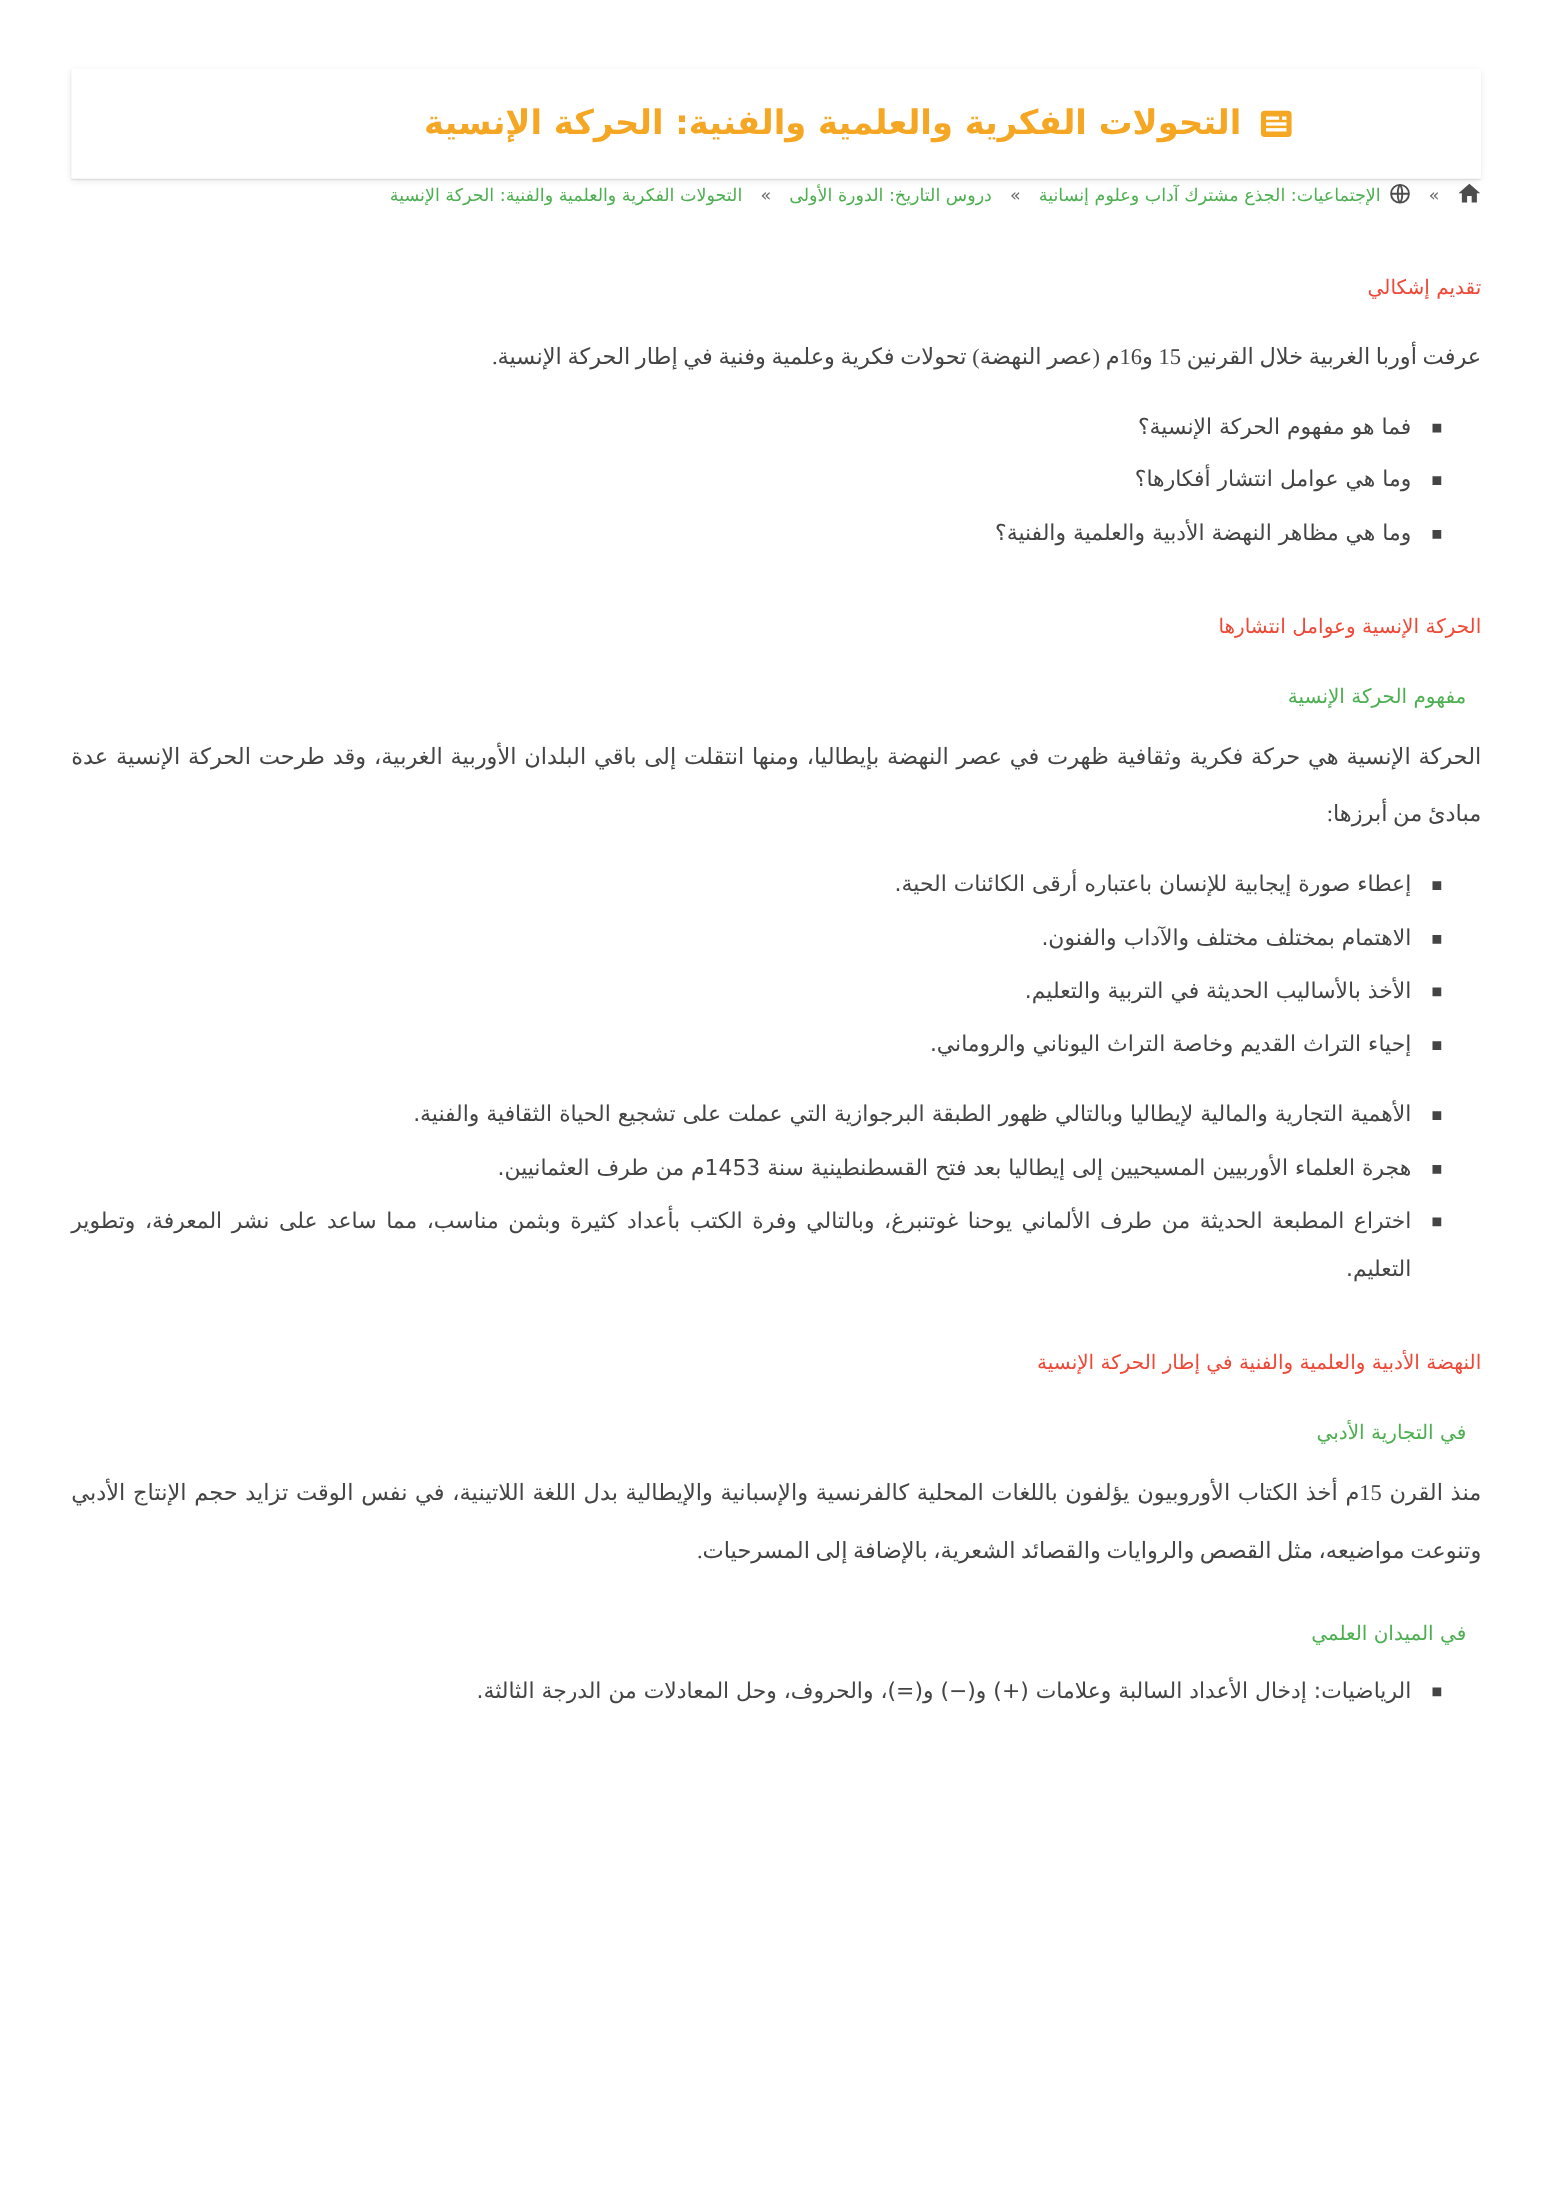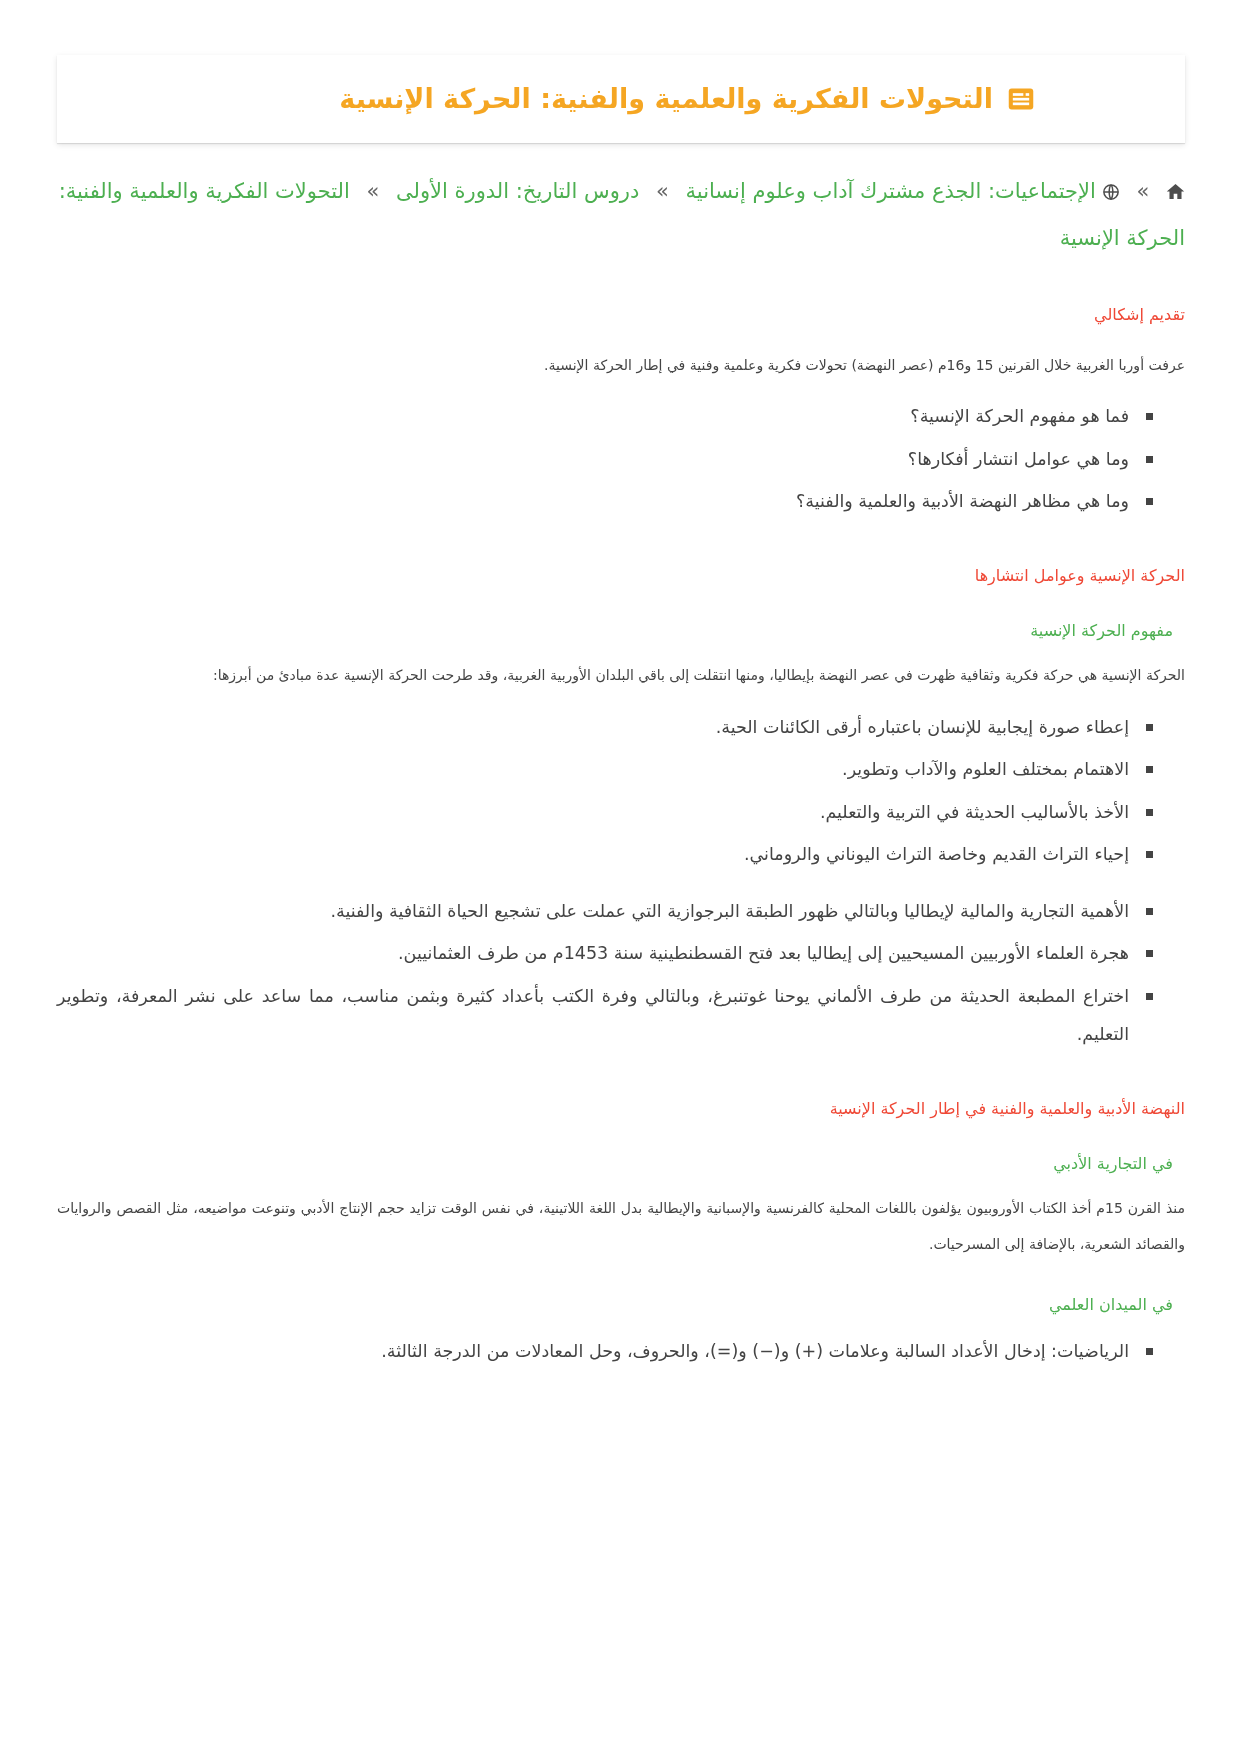--- a/index.html
+++ b/index.html
@@ -29,22 +29,21 @@
     padding-right:120px;
     color:#f5a623;
     font-size:27px;
     font-weight:700;
     line-height:1.4;
   }
   .title-icon { display:inline-flex; flex:0 0 auto; }
 
   
   .breadcrumb {
-    margin-top:26px;
-    font-size:21px;
+    font-size:14px;
     line-height:2.1;
     color:#555;
   }
   .breadcrumb a { text-decoration:none; cursor:pointer; }
   .crumb { color:#4caf50; }
   .crumb .icon { display:inline-block; vertical-align:-3px; margin-left:6px; }
   .crumb.home .icon { margin-left:0; }
   .sep { color:#666; margin:0 10px; }
 
   
@@ -58,24 +57,25 @@
     line-height:1.6;
   }
   h3.sub-heading {
     color:#4caf50;
     font-size:16px;
     font-weight:400;
     margin:30px 12px 14px 0;
     line-height:1.6;
   }
   p.body-text {
-    font-size:14px;
+    font-size:18px;
     line-height:2.55;
     text-align:justify;
     margin:6px 0 14px 0;
+    font-family:Liberation Serif, serif;
   }
   ul.square-list {
     list-style:none;
     margin:10px 0 18px 0;
     padding-right:22px;
   }
   ul.square-list li {
     position:relative;
     padding-right:34px;
     font-size:17.5px;
@@ -145,21 +145,21 @@
       <li>وما هي عوامل انتشار أفكارها؟</li>
       <li>وما هي مظاهر النهضة الأدبية والعلمية والفنية؟</li>
     </ul>
 
     <h2 class="section-heading">الحركة الإنسية وعوامل انتشارها</h2>
 
     <h3 class="sub-heading">مفهوم الحركة الإنسية</h3>
     <p class="body-text">الحركة الإنسية هي حركة فكرية وثقافية ظهرت في عصر النهضة بإيطاليا، ومنها انتقلت إلى باقي البلدان الأوربية الغربية، وقد طرحت الحركة الإنسية عدة مبادئ من أبرزها:</p>
     <ul class="square-list">
       <li>إعطاء صورة إيجابية للإنسان باعتباره أرقى الكائنات الحية.</li>
-      <li>الاهتمام بمختلف العلوم والآداب وتطوير.</li>
+      <li>الاهتمام بمختلف مختلف والآداب والفنون.</li>
       <li>الأخذ بالأساليب الحديثة في التربية والتعليم.</li>
       <li>إحياء التراث القديم وخاصة التراث اليوناني والروماني.</li>
     </ul>
 
     <ul class="square-list">
       <li>الأهمية التجارية والمالية لإيطاليا وبالتالي ظهور الطبقة البرجوازية التي عملت على تشجيع الحياة الثقافية والفنية.</li>
       <li>هجرة العلماء الأوربيين المسيحيين إلى إيطاليا بعد فتح القسطنطينية سنة 1453م من طرف العثمانيين.</li>
       <li>اختراع المطبعة الحديثة من طرف الألماني يوحنا غوتنبرغ، وبالتالي وفرة الكتب بأعداد كثيرة وبثمن مناسب، مما ساعد على نشر المعرفة، وتطوير التعليم.</li>
     </ul>
 

